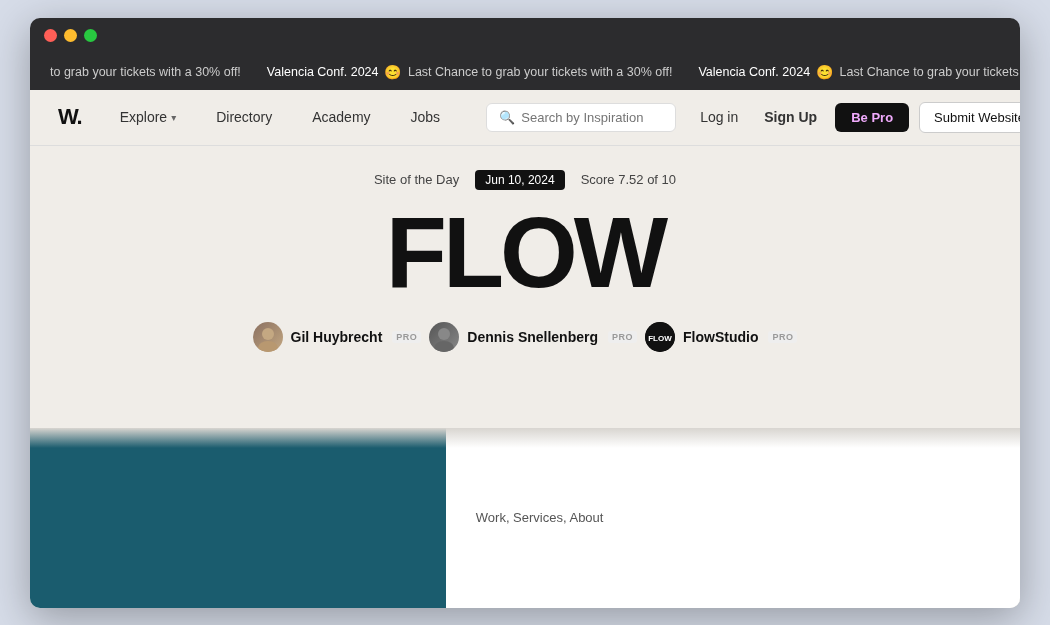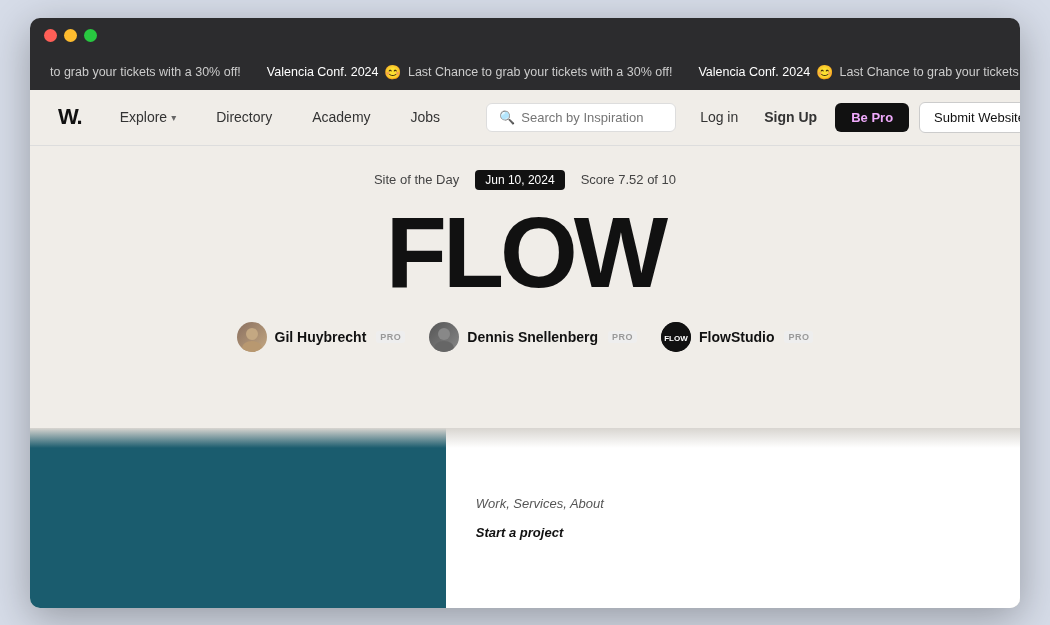--- a/index.html
+++ b/index.html
@@ -214,21 +214,21 @@
       font-size: 100px;
       font-weight: 900;
       color: #111;
       letter-spacing: -4px;
       line-height: 1;
       margin-bottom: 20px;
     }
     .contributors {
       display: flex;
       align-items: center;
-      gap: 24px;
+      gap: 8px;
     }
     .contributor {
       display: flex;
       align-items: center;
       gap: 8px;
       font-size: 14px;
       color: #111;
       font-weight: 600;
     }
     .avatar {
@@ -262,21 +262,20 @@
     .preview {
       height: 180px;
       background: #d8d5d0;
       flex-shrink: 0;
       position: relative;
       overflow: hidden;
     }
     .preview-inner {
       display: flex;
       height: 100%;
-      font-style: italic;
     }
     .preview-left {
       width: 42%;
       background: #1a5c6e;
       height: 100%;
     }
     .preview-right {
       flex: 1;
       background: #fff;
       display: flex;
@@ -400,19 +399,18 @@
         </div>
       </div>
     </div>
 
     <div class="preview">
       <div class="preview-overlay-top"></div>
       <div class="preview-inner">
         <div class="preview-left"></div>
         <div class="preview-right">
           <span class="preview-nav-links">Work, Services, About</span>
-          <span class="preview-cta">Start a project</span>
         </div>
       </div>
     </div>
 
   </div>
 </div>
 
 </body></html>

